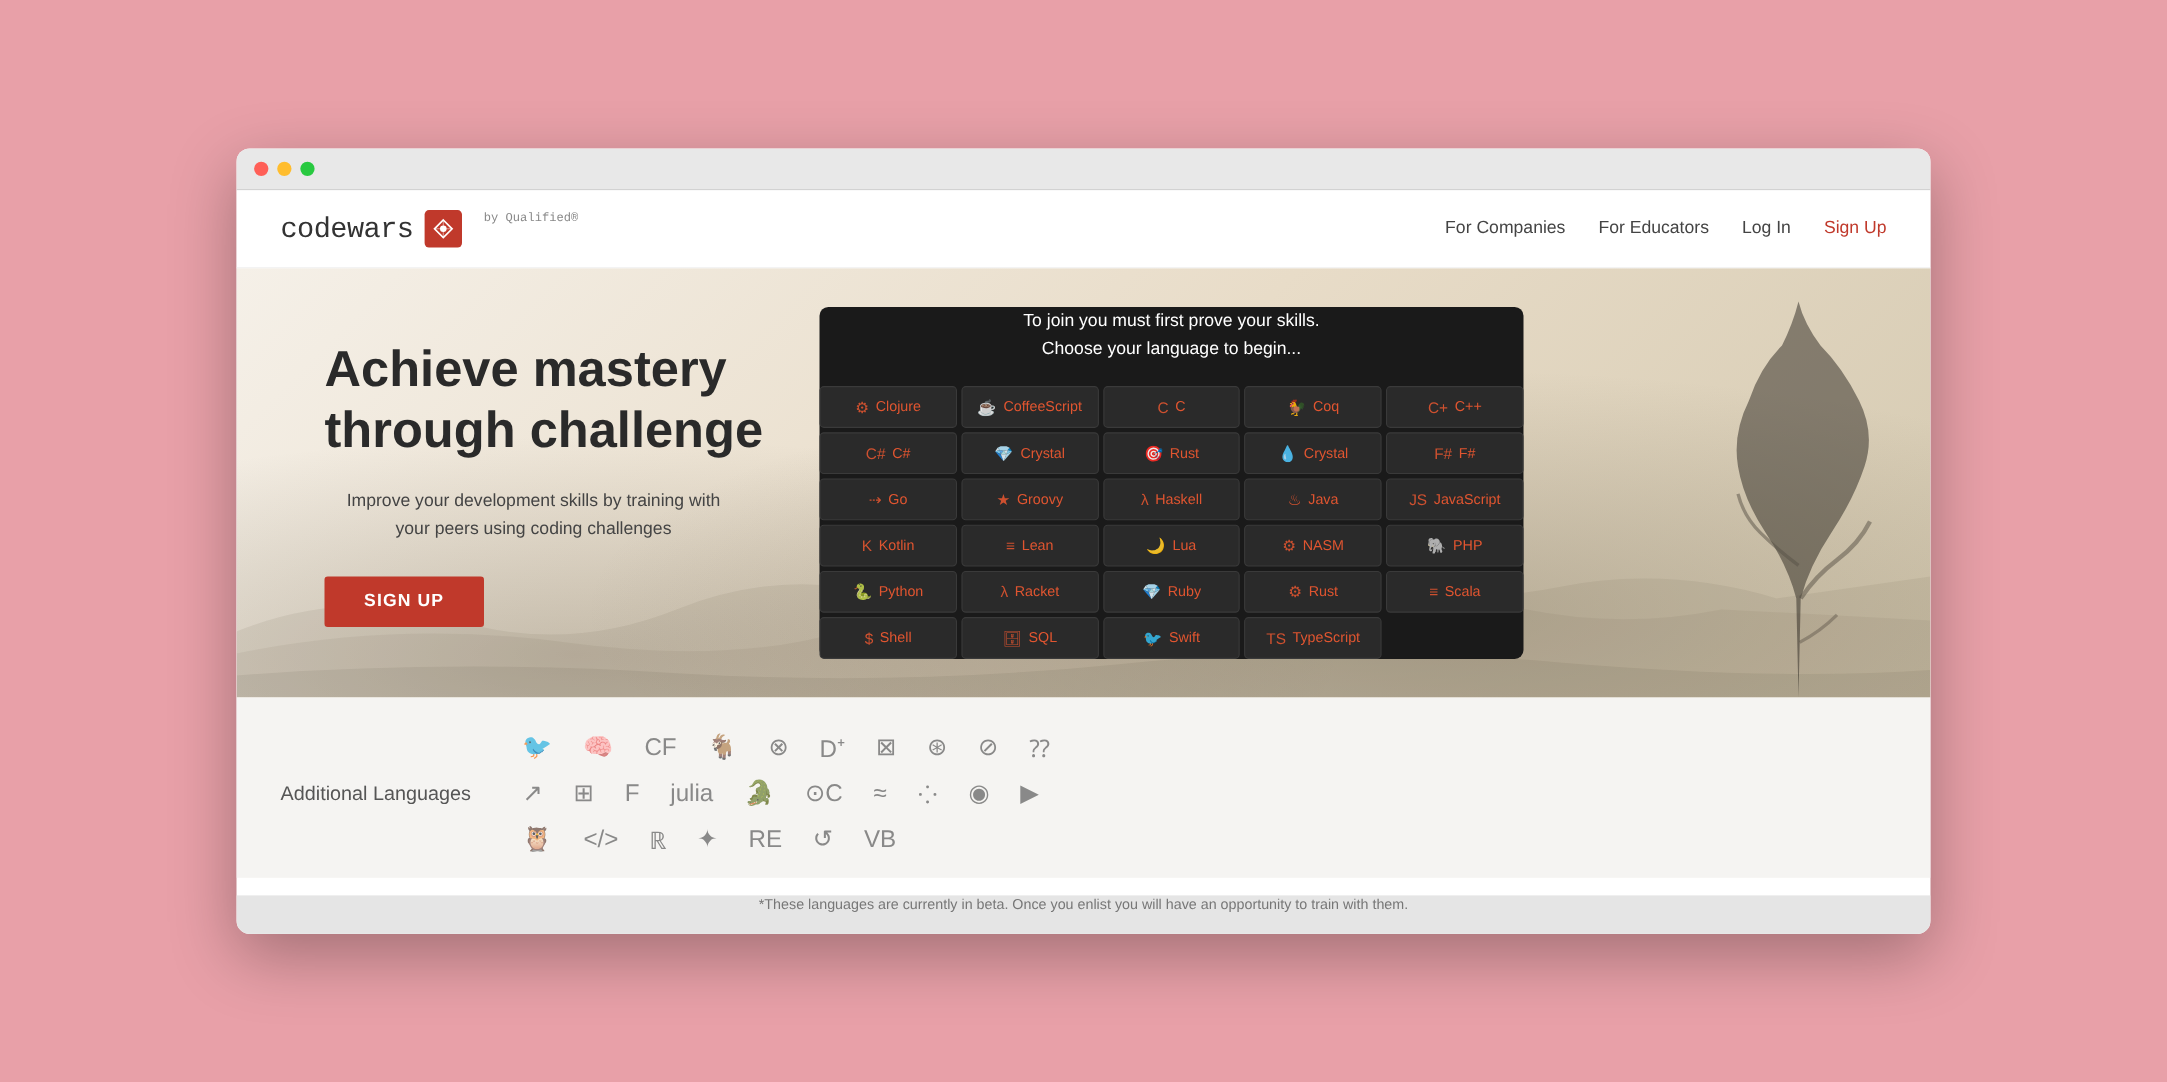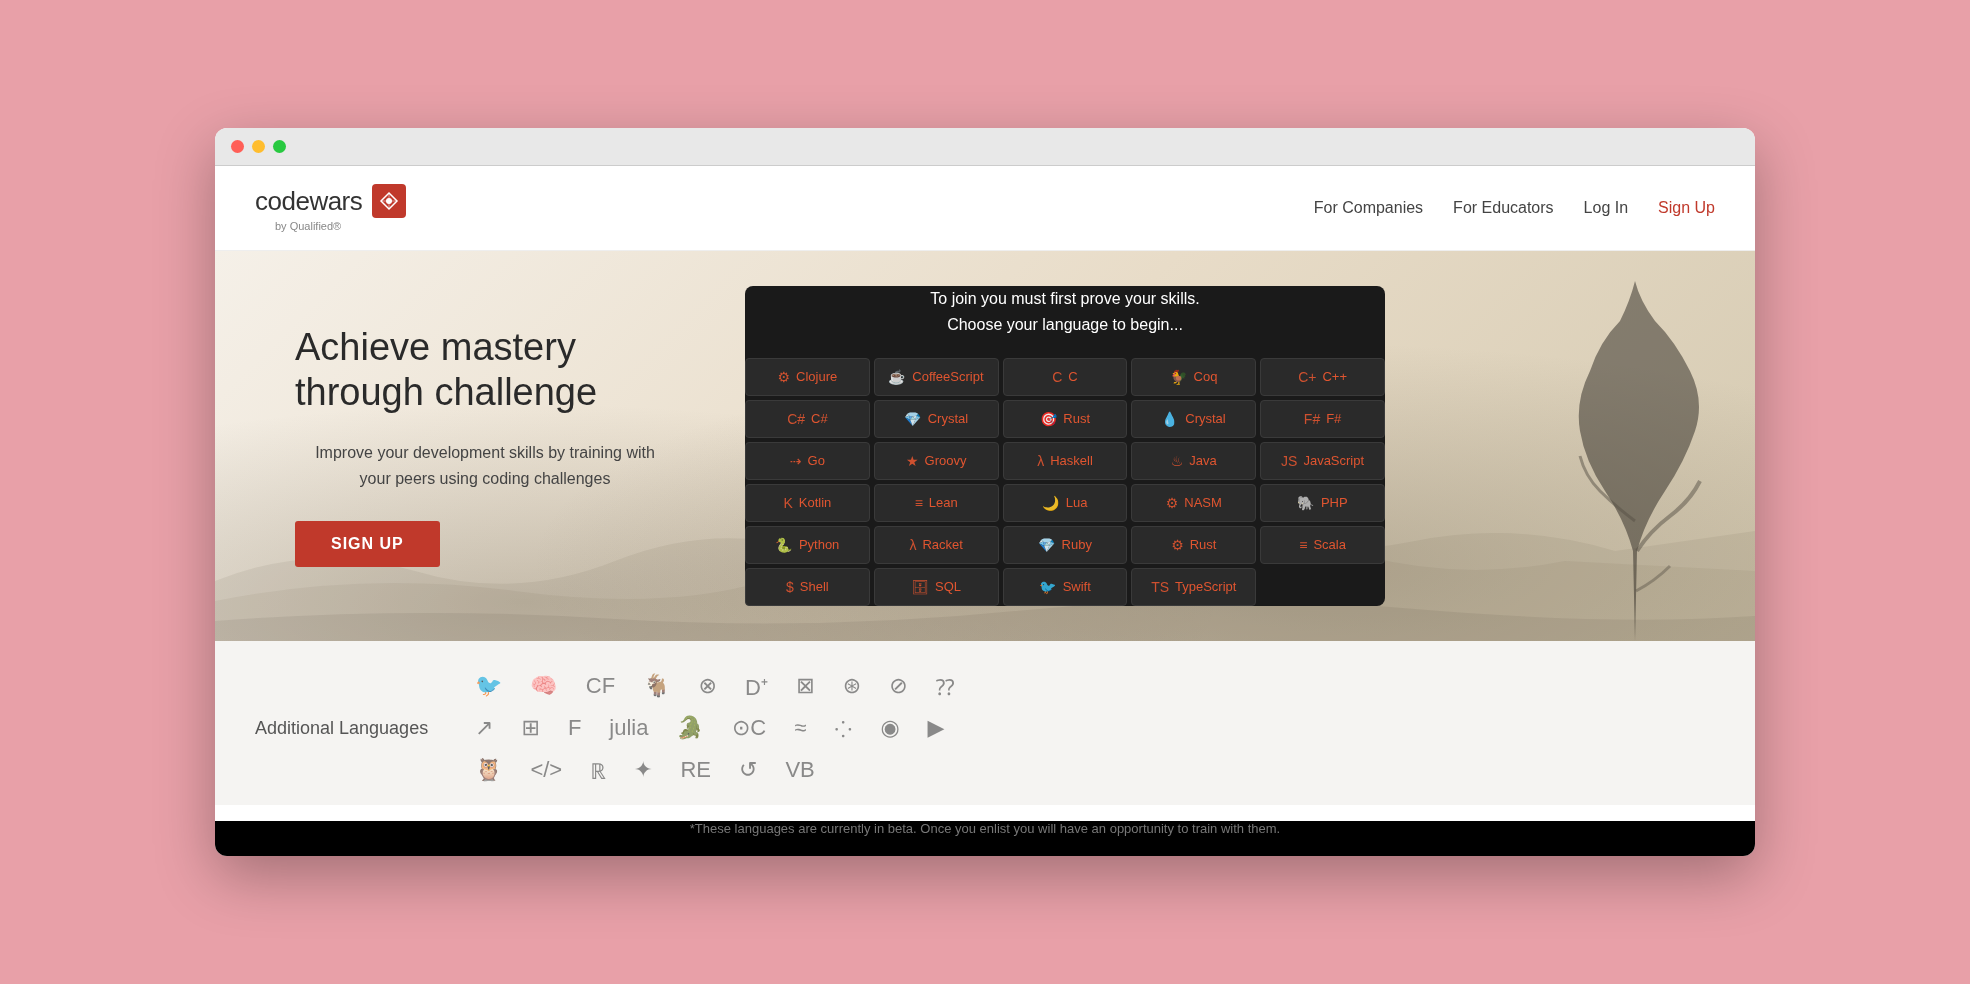--- a/index.html
+++ b/index.html
@@ -44,22 +44,22 @@
       background: #fff;
       padding: 18px 40px;
       display: flex;
       align-items: center;
       justify-content: space-between;
       border-bottom: 1px solid #eee;
     }
 
     .logo-area {
       display: flex;
-      flex-direction: column;
       align-items: flex-start;
+      font-family: Liberation Mono, monospace;
     }
 
     .logo-row {
       display: flex;
       align-items: center;
       gap: 10px;
     }
 
     .logo-text {
       font-size: 26px;
@@ -125,22 +125,22 @@
     }
 
     .hero-content {
       position: relative;
       z-index: 2;
       padding-left: 80px;
       flex: 0 0 500px;
     }
 
     .hero-title {
-      font-size: 38px;
-      font-weight: 400;
+      font-size: 46px;
+      font-weight: 700;
       color: #2a2a2a;
       line-height: 1.2;
       margin-bottom: 24px;
     }
 
     .hero-subtitle {
       font-size: 16px;
       color: #444;
       line-height: 1.6;
       max-width: 340px;
@@ -244,21 +244,21 @@
       cursor: pointer;
       opacity: 0.75;
     }
 
     .beta-note {
       text-align: center;
       font-size: 13px;
       color: #777;
       margin-top: 16px;
       padding: 0 40px 20px;
-      background: #000000;
+      background: #e5e5e5;
     }
 
     
     .hero-tree {
       position: absolute;
       right: 40px;
       top: 20px;
       bottom: 0;
       width: 160px;
       opacity: 0.7;

